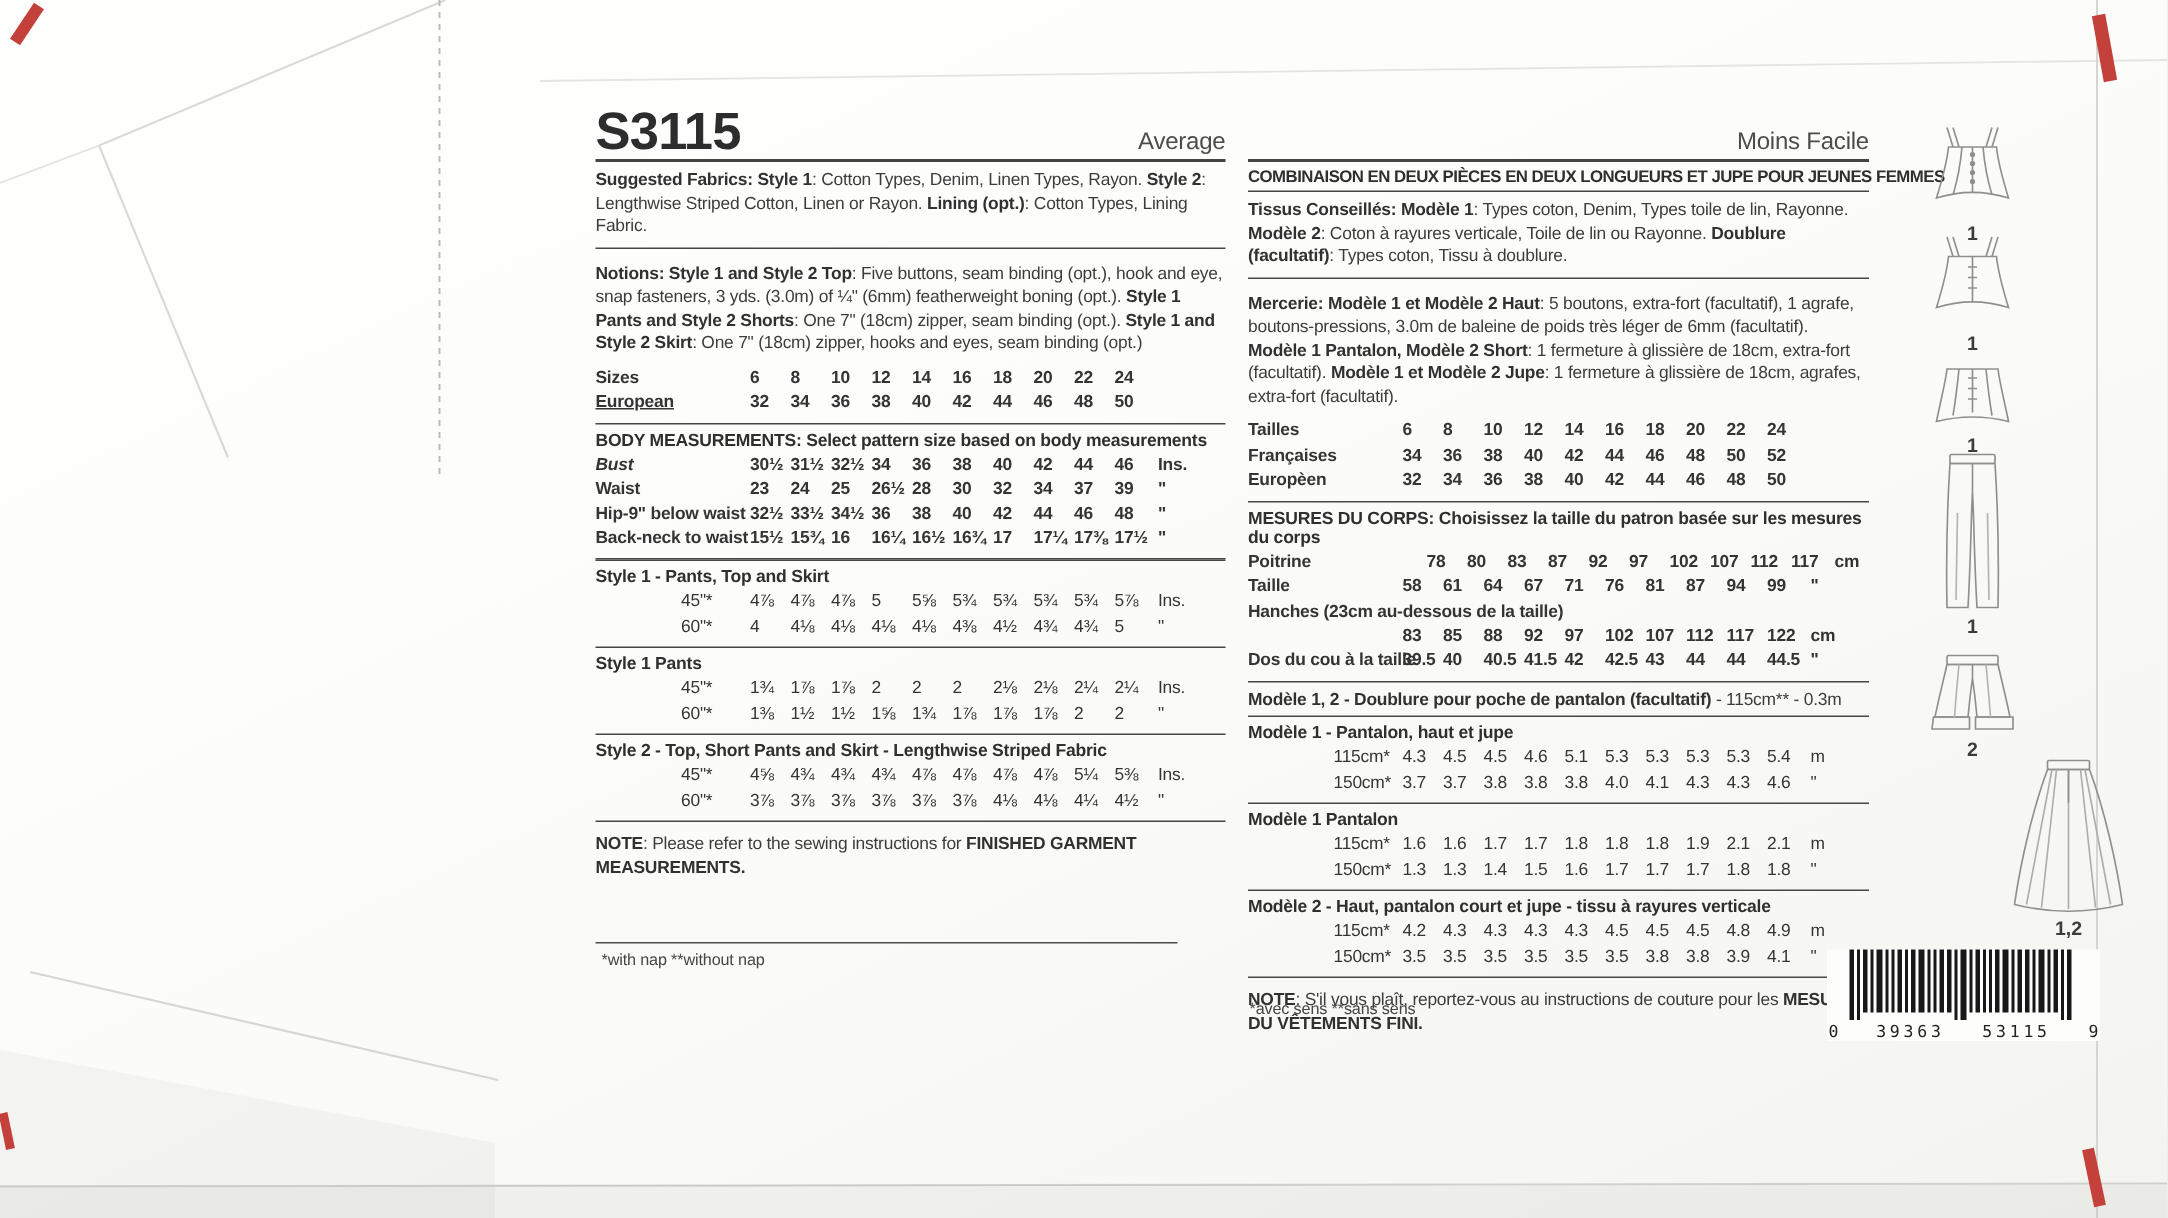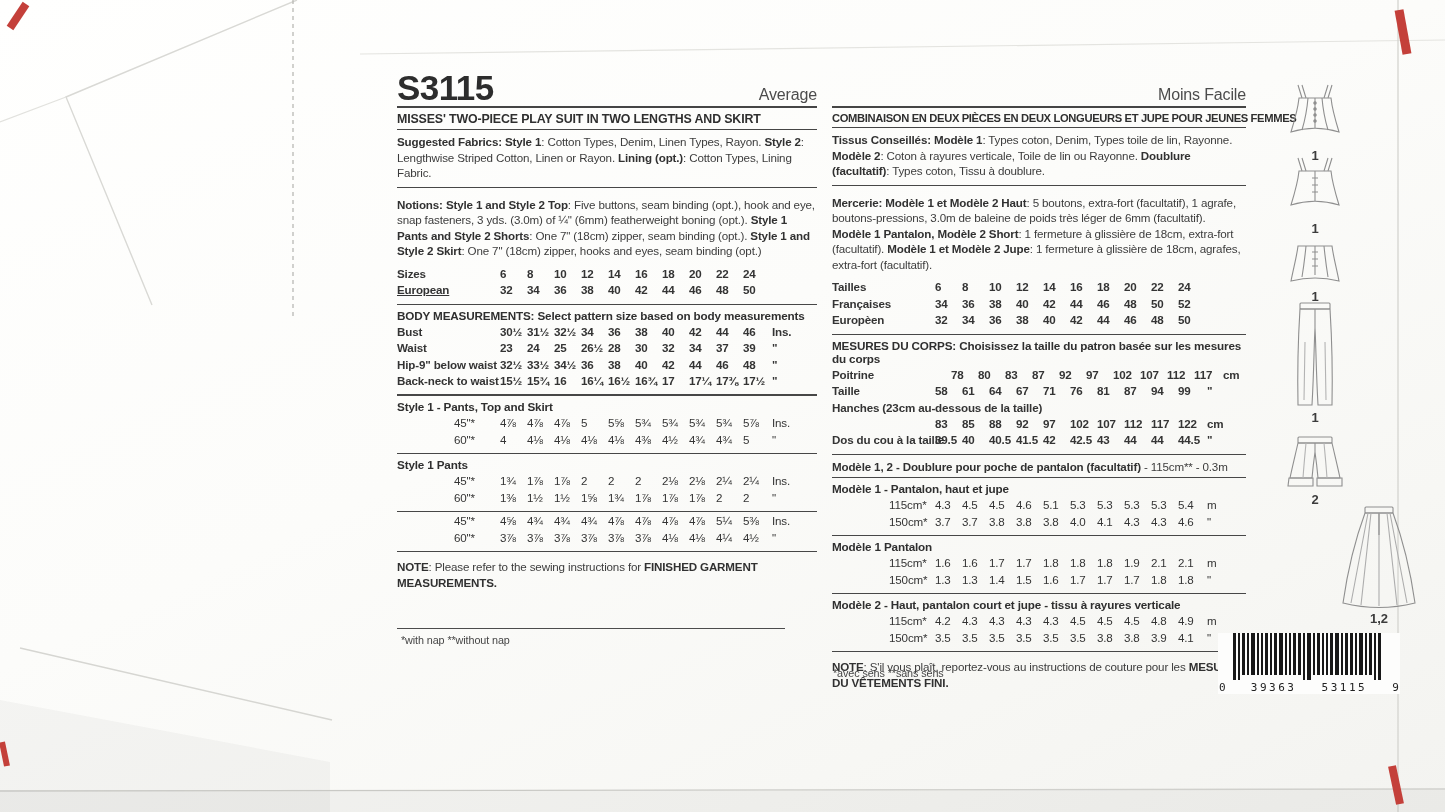--- a/index.html
+++ b/index.html
@@ -71,21 +71,20 @@
     <path d="M1399,10 L1407,54" stroke="#c4403a" stroke-width="9"></path>
     <path d="M1392,766 L1400,804" stroke="#c4403a" stroke-width="8"></path>
     <path d="M2,742 L7,766" stroke="#c4403a" stroke-width="6"></path>
   </svg>
 
   <div class="col col-en">
     <div class="hdr-row">
       <span class="code">S3115</span>
       <span class="difficulty">Average</span>
     </div>
-    <div class="title-line">MISSES' TWO-PIECE PLAY SUIT IN TWO LENGTHS AND SKIRT</div>
     <div class="para"><span class="b">Suggested Fabrics: Style 1</span><span>: Cotton Types, Denim, Linen Types, Rayon. </span><span class="b">Style 2</span><span>: Lengthwise Striped Cotton, Linen or Rayon. </span><span class="b">Lining (opt.)</span><span>: Cotton Types, Lining Fabric.</span></div>
     <div class="hr"></div>
     <div class="para gap-top"><span class="b">Notions: Style 1 and Style 2 Top</span><span>: Five buttons, seam binding (opt.), hook and eye, snap fasteners, 3 yds. (3.0m) of ¼" (6mm) featherweight boning (opt.). </span><span class="b">Style 1 Pants and Style 2 Shorts</span><span>: One 7" (18cm) zipper, seam binding (opt.). </span><span class="b">Style 1 and Style 2 Skirt</span><span>: One 7" (18cm) zipper, hooks and eyes, seam binding (opt.)</span></div>
     <div class="tbl tb">
         <div class="trow">
           <span class="tlabel" style="width: 103px;">Sizes</span>
           <span class="tcell" style="width: 27px;">6</span>
           <span class="tcell" style="width: 27px;">8</span>
           <span class="tcell" style="width: 27px;">10</span>
           <span class="tcell" style="width: 27px;">12</span>
@@ -109,21 +108,21 @@
           <span class="tcell" style="width: 27px;">46</span>
           <span class="tcell" style="width: 27px;">48</span>
           <span class="tcell" style="width: 27px;">50</span>
           <span class="tunit"></span>
         </div>
       </div>
     <div class="hr"></div>
     <div class="subhead"><span class="b">BODY MEASUREMENTS: Select pattern size based on body measurements</span></div>
     <div class="tbl tb">
         <div class="trow">
-          <span class="tlabel" style="width: 103px;">Bust</span>
+          <span class="tlabel" style="width: 103px; font-style: italic;">Bust</span>
           <span class="tcell" style="width: 27px;">30½</span>
           <span class="tcell" style="width: 27px;">31½</span>
           <span class="tcell" style="width: 27px;">32½</span>
           <span class="tcell" style="width: 27px;">34</span>
           <span class="tcell" style="width: 27px;">36</span>
           <span class="tcell" style="width: 27px;">38</span>
           <span class="tcell" style="width: 27px;">40</span>
           <span class="tcell" style="width: 27px;">42</span>
           <span class="tcell" style="width: 27px;">44</span>
           <span class="tcell" style="width: 27px;">46</span>
@@ -231,20 +230,21 @@
           <span class="tcell" style="width: 27px;">1¾</span>
           <span class="tcell" style="width: 27px;">1⅞</span>
           <span class="tcell" style="width: 27px;">1⅞</span>
           <span class="tcell" style="width: 27px;">1⅞</span>
           <span class="tcell" style="width: 27px;">2</span>
           <span class="tcell" style="width: 27px;">2</span>
           <span class="tunit">"</span>
         </div>
       </div>
     <div class="hr"></div>
+    <div class="subhead">Style 2 - Top, Short Pants and Skirt - Lengthwise Striped Fabric</div>
     <div class="tbl">
         <div class="trow">
           <span class="tlabel" style="width: 103px; padding-left: 57px;">45"*</span>
           <span class="tcell" style="width: 27px;">4⅝</span>
           <span class="tcell" style="width: 27px;">4¾</span>
           <span class="tcell" style="width: 27px;">4¾</span>
           <span class="tcell" style="width: 27px;">4¾</span>
           <span class="tcell" style="width: 27px;">4⅞</span>
           <span class="tcell" style="width: 27px;">4⅞</span>
           <span class="tcell" style="width: 27px;">4⅞</span>

